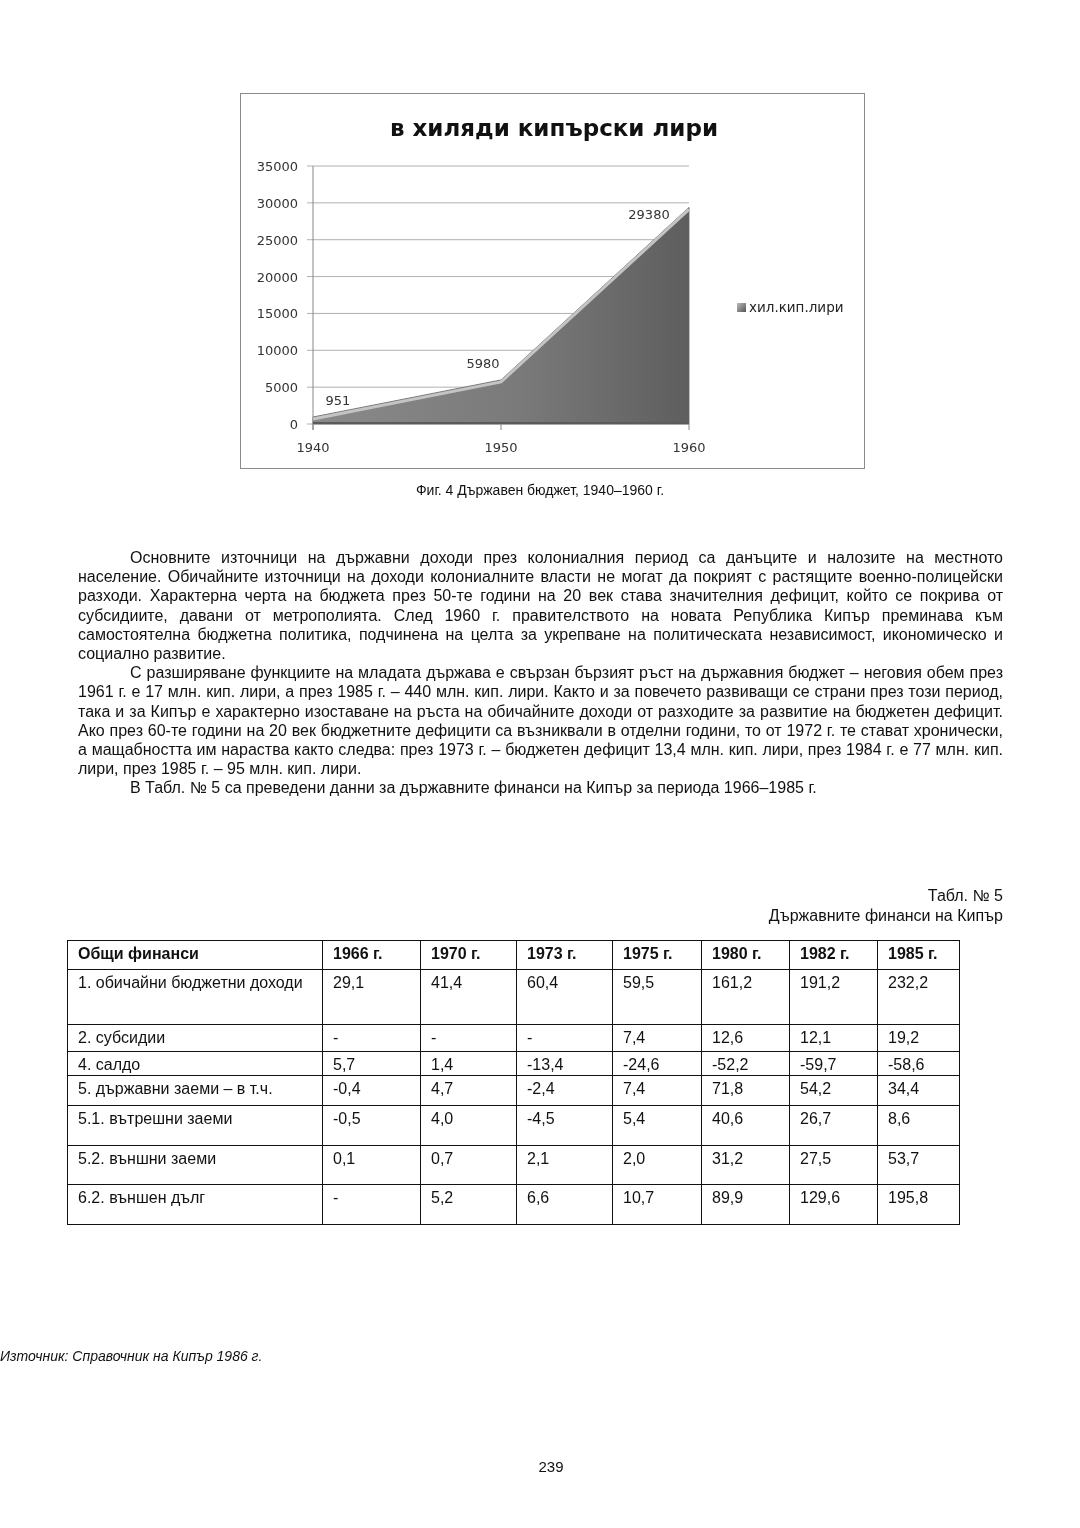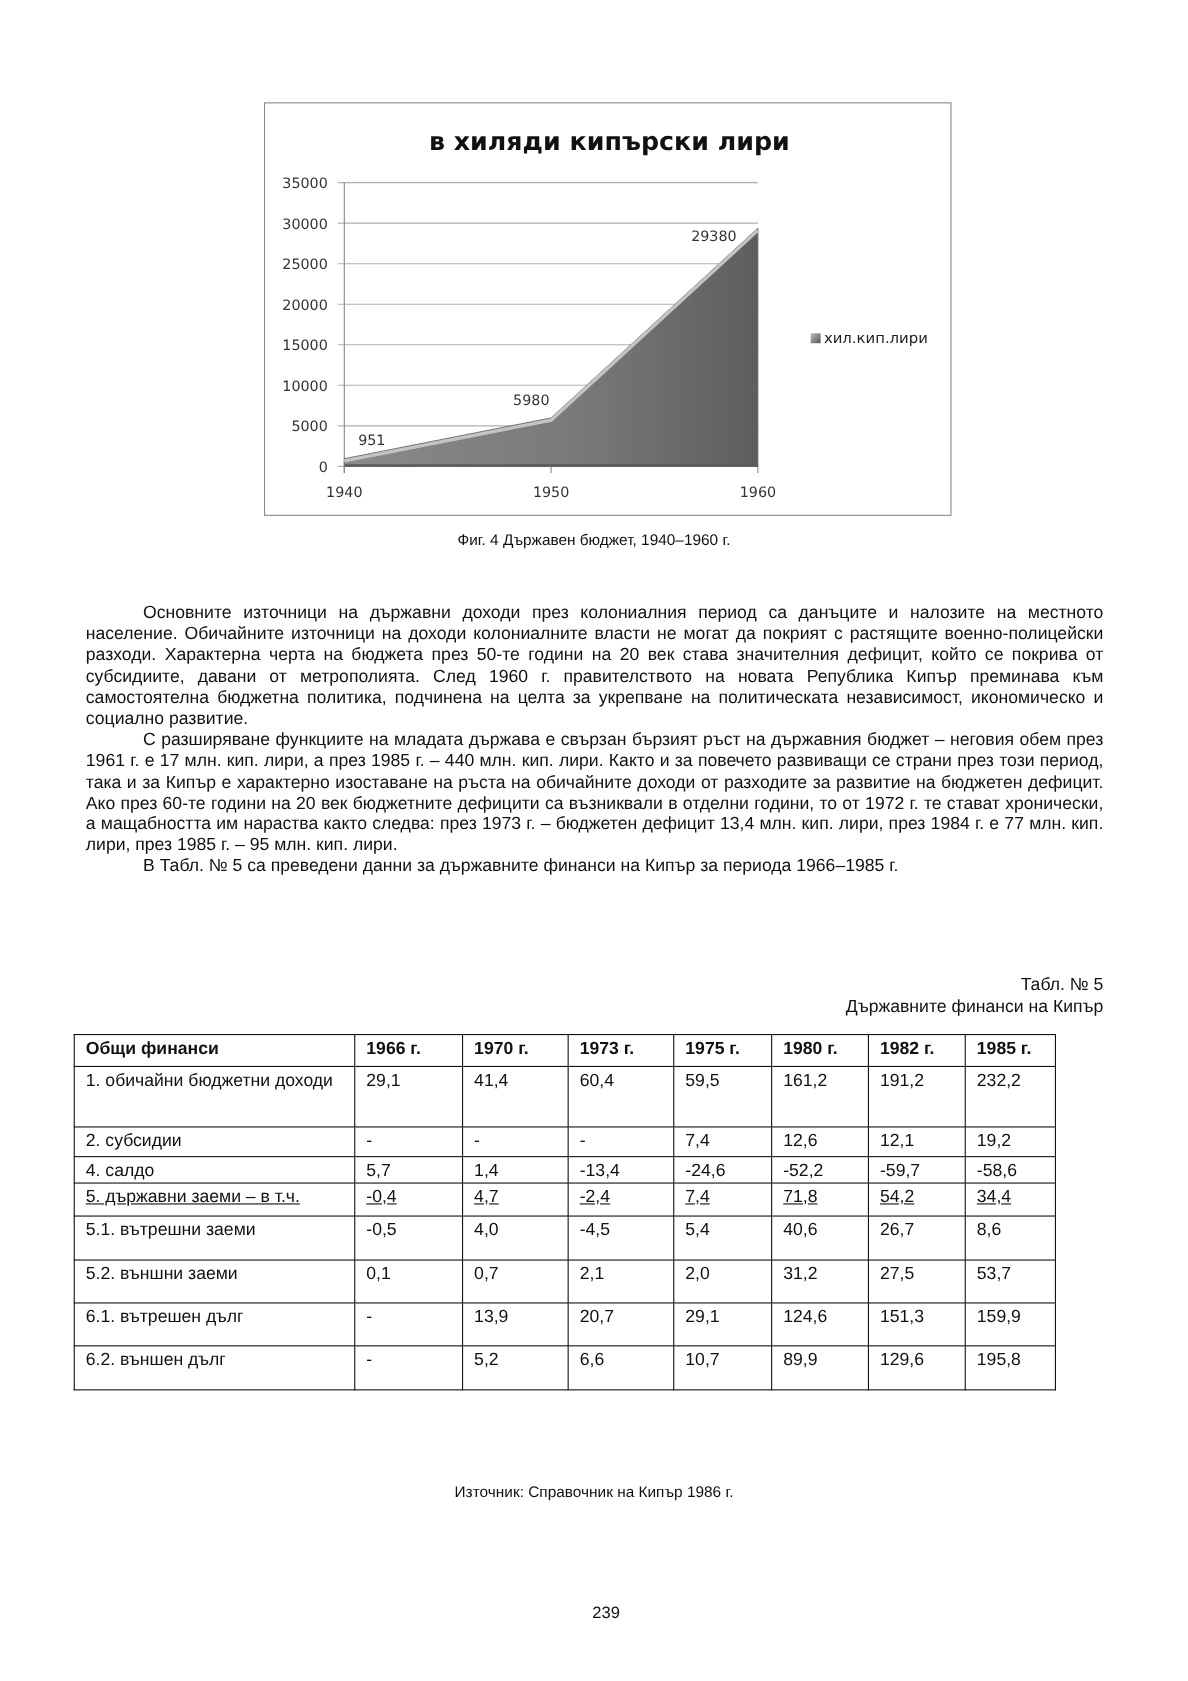--- a/index.html
+++ b/index.html
@@ -32,21 +32,21 @@
   }
   table.fin th, table.fin td {
     border: 1.3px solid #111; padding: 3px 10px 0 10px;
     vertical-align: top; text-align: left; line-height: 20px;
   }
   table.fin th { font-weight: bold; height: 25px; }
   table.fin td.label { width: 234px; margin-top: 16px; }
   table.fin td.num, table.fin th.yr { width: auto; }
   .source {
     position: absolute; left: 0; width: 1080px; top: 1348px;
-    text-align: center; font-size: 14px; 
+    text-align: left; font-size: 14px; font-style: italic;
   }
   .page-num {
     position: absolute; left: 11px; width: 1080px; top: 1458px;
     text-align: center; font-size: 15px;
   }
 </style>
 </head>
 <body>
 
 <div class="chart-frame">
@@ -162,21 +162,21 @@
       <tr style="height: 16px;">
         <td class="label">4. салдо</td>
         <td class="num">5,7</td>
         <td class="num">1,4</td>
         <td class="num">-13,4</td>
         <td class="num">-24,6</td>
         <td class="num">-52,2</td>
         <td class="num">-59,7</td>
         <td class="num">-58,6</td>
       </tr>
-      <tr style="height: 30px; text-decoration: underline;">
+      <tr style="height: 30px;">
         <td class="label">5. държавни заеми – в т.ч.</td>
         <td class="num">-0,4</td>
         <td class="num">4,7</td>
         <td class="num">-2,4</td>
         <td class="num">7,4</td>
         <td class="num">71,8</td>
         <td class="num">54,2</td>
         <td class="num">34,4</td>
       </tr>
       <tr style="height: 40px;">
@@ -192,30 +192,20 @@
       <tr style="height: 39px;">
         <td class="label">5.2. външни заеми</td>
         <td class="num">0,1</td>
         <td class="num">0,7</td>
         <td class="num">2,1</td>
         <td class="num">2,0</td>
         <td class="num">31,2</td>
         <td class="num">27,5</td>
         <td class="num">53,7</td>
       </tr>
-      <tr style="height: 39px;">
-        <td class="label">6.1. вътрешен дълг</td>
-        <td class="num">-</td>
-        <td class="num">13,9</td>
-        <td class="num">20,7</td>
-        <td class="num">29,1</td>
-        <td class="num">124,6</td>
-        <td class="num">151,3</td>
-        <td class="num">159,9</td>
-      </tr>
       <tr style="height: 40px;">
         <td class="label">6.2. външен дълг</td>
         <td class="num">-</td>
         <td class="num">5,2</td>
         <td class="num">6,6</td>
         <td class="num">10,7</td>
         <td class="num">89,9</td>
         <td class="num">129,6</td>
         <td class="num">195,8</td>
       </tr>

